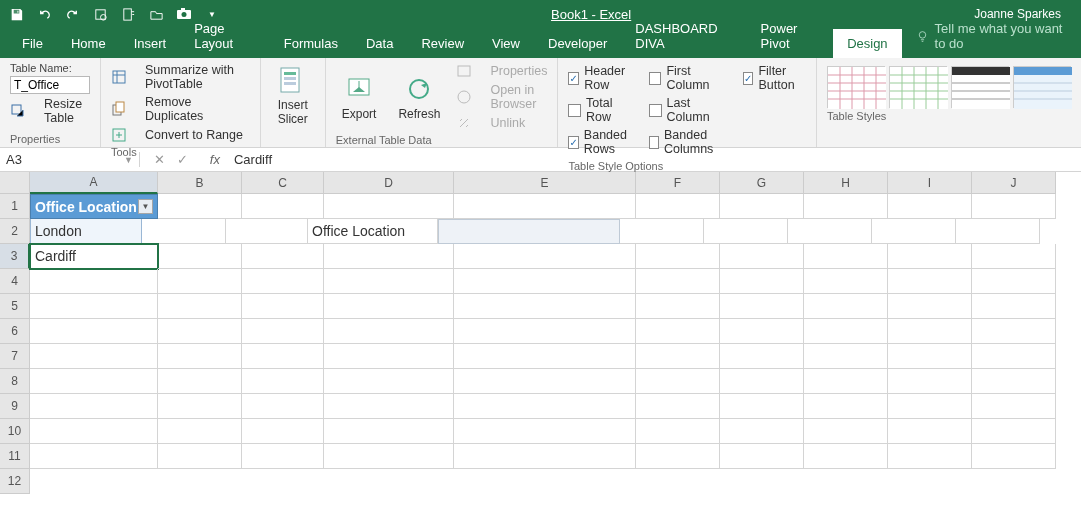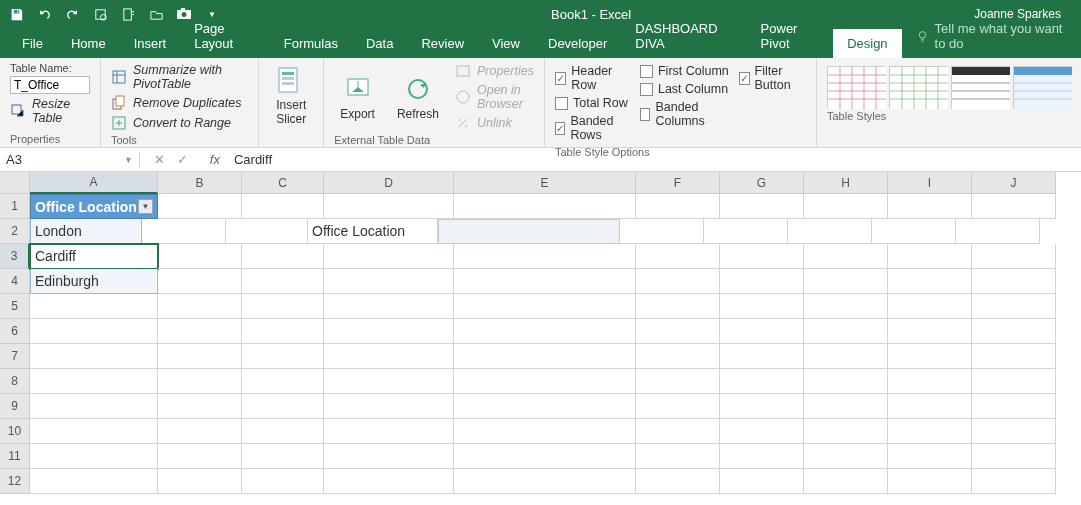--- a/index.html
+++ b/index.html
@@ -2,38 +2,38 @@
 <html><head>
 <meta charset="utf-8">
 <style>
 * { box-sizing: border-box; margin: 0; padding: 0; font-family: "Segoe UI", Arial, sans-serif; }
 body { background: #fff; width: 1081px; height: 505px; overflow: hidden; font-size: 13px; color: #333; }
 
 
 .titlebar { background: #217346; height: 28px; display: flex; align-items: center; color: #fff; }
 .qat { display: flex; align-items: center; gap: 12px; padding: 0 8px; }
 .qat .icon { width: 16px; height: 16px; display: inline-flex; align-items: center; justify-content: center; color: #fff; font-size: 14px; }
-.title-center { flex: 1; text-align: center; font-size: 13px; }
+.title-center { flex: 1; text-align: center; font-size: 13px; text-decoration: underline; }
 .title-tools { background: #2d7f53; padding: 0 16px; font-size: 11px; height: 28px; display: flex; align-items: center; }
 .title-user { padding: 0 20px; font-size: 12px; }
 
 
 .tabs { background: #217346; height: 30px; display: flex; align-items: flex-end; color: #fff; padding-left: 8px; }
 .tab { padding: 7px 14px 7px; font-size: 13px; cursor: pointer; }
 .tab.active { background: #fff; color: #217346; }
 .tellme { display: flex; align-items: center; gap: 6px; padding: 7px 14px; font-size: 13px; color: #b9e0cc; }
 
 
 .ribbon { background: #f3f3f3; height: 90px; display: flex; border-bottom: 1px solid #d4d4d4; }
 .group { border-right: 1px solid #d9d9d9; padding: 4px 10px 0; display: flex; flex-direction: column; }
 .group-body { flex: 1; display: flex; gap: 10px; }
 .group-label { text-align: left; font-size: 11px; color: #666; padding: 2px 0; }
 .small-label { font-size: 11px; color: #444; }
 .tname-input { width: 80px; font-size: 12px; border: 1px solid #b8b8b8; padding: 1px 3px; background: #fff; }
-.btn-small { display: flex; align-items: center; gap: 6px; font-size: 12.5px; color: #333; padding: 1px 0; cursor: pointer; font-style: italic; }
+.btn-small { display: flex; align-items: center; gap: 18px; font-size: 12.5px; color: #333; padding: 1px 0; cursor: pointer; }
 .btn-small .ic { width: 16px; height: 16px; display: inline-block; }
 .big-btn { display: flex; flex-direction: column; align-items: center; justify-content: center; gap: 2px; padding: 2px 6px; cursor: pointer; }
 .big-btn .bic { width: 32px; height: 32px; }
 .big-btn span { font-size: 12px; text-align: center; }
 .cbx { display: flex; align-items: center; gap: 5px; font-size: 12.5px; padding: 2px 0; }
 .cbx .box { width: 13px; height: 13px; border: 1px solid #888; background: #fff; display: flex; align-items: center; justify-content: center; font-size: 10px; color: #2a6fb0; }
 .styles-gallery { display: flex; gap: 4px; padding-top: 4px; }
 .style-thumb { width: 58px; height: 42px; border: 1px solid #ccc; }
 
 
@@ -419,32 +419,20 @@
           <div class="cell" style="width: 82px;"></div>
           <div class="cell" style="width: 130px;"></div>
           <div class="cell" style="width: 182px;"></div>
           <div class="cell" style="width: 84px;"></div>
           <div class="cell" style="width: 84px;"></div>
           <div class="cell" style="width: 84px;"></div>
           <div class="cell" style="width: 84px;"></div>
           <div class="cell" style="width: 84px;"></div>
         </div>
         <div class="row">
-          <div class="cell trow last" style="width: 128px;">Edinburgh</div>
-          <div class="cell" style="width: 84px;"></div>
-          <div class="cell" style="width: 82px;"></div>
-          <div class="cell" style="width: 130px;"></div>
-          <div class="cell" style="width: 182px;"></div>
-          <div class="cell" style="width: 84px;"></div>
-          <div class="cell" style="width: 84px;"></div>
-          <div class="cell" style="width: 84px;"></div>
-          <div class="cell" style="width: 84px;"></div>
-          <div class="cell" style="width: 84px;"></div>
-        </div>
-        <div class="row">
           <div class="cell" style="width: 128px;"></div>
           <div class="cell" style="width: 84px;"></div>
           <div class="cell" style="width: 82px;"></div>
           <div class="cell" style="width: 130px;"></div>
           <div class="cell" style="width: 182px;"></div>
           <div class="cell" style="width: 84px;"></div>
           <div class="cell" style="width: 84px;"></div>
           <div class="cell" style="width: 84px;"></div>
           <div class="cell" style="width: 84px;"></div>
           <div class="cell" style="width: 84px;"></div>

